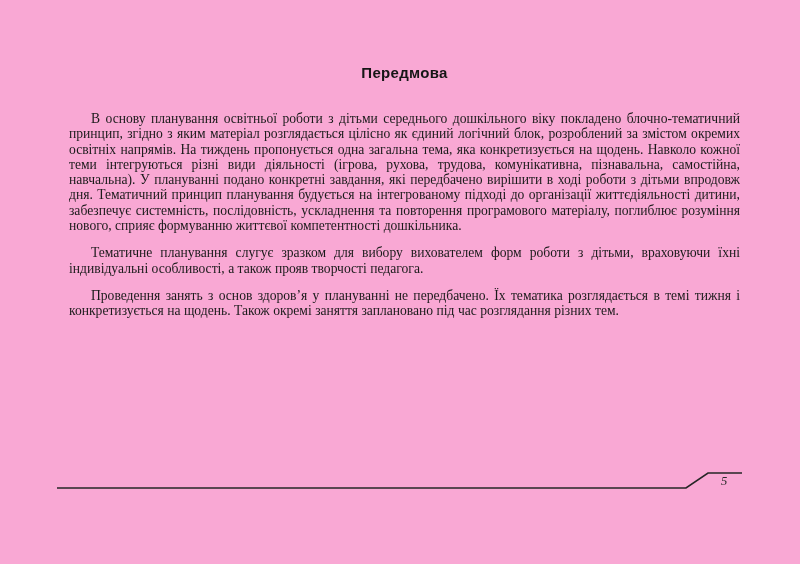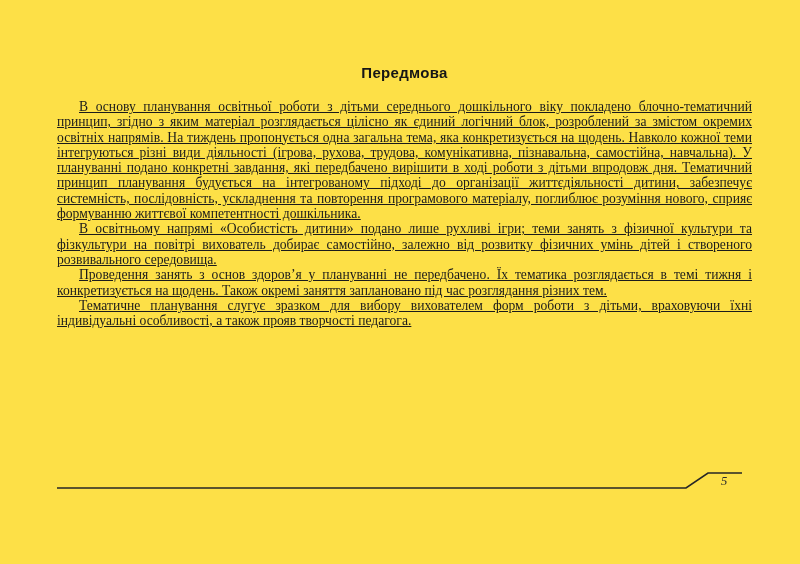--- a/index.html
+++ b/index.html
@@ -4,21 +4,21 @@
 <style>
   html, body {
     margin: 0;
     padding: 0;
     background: #ffffff;
   }
   .page {
     position: relative;
     width: 800px;
     height: 564px;
-    background: #fde047;
+    background: #f9a8d4;
     color: #1b1b1b;
     font-family: "Liberation Serif", "DejaVu Serif", serif;
     overflow: hidden;
   }
   .page-title {
     position: absolute;
     top: 64px;
     left: 57px;
     width: 695px;
     margin: 0;
@@ -34,24 +34,23 @@
     top: 99px;
     left: 57px;
     width: 695px;
     font-size: 13.6px;
     line-height: 15.3px;
     text-align: justify;
     text-justify: inter-word;
     color: #1b1b1b;
   }
   .body-text p {
-    margin: 0;
+    margin: 12px;
     padding: 0;
     text-indent: 22px;
-    text-decoration: underline;
   }
   .page-footer {
     position: absolute;
     left: 0;
     top: 0;
     width: 800px;
     height: 564px;
     pointer-events: none;
   }
   .footer-rule {
@@ -75,23 +74,22 @@
 </style>
 </head>
 <body>
 
 <div class="page">
 
   <h1 class="page-title">Передмова</h1>
 
   <div class="body-text">
     <p>В основу планування освітньої роботи з дітьми середнього дошкільного віку покладено блочно-тематичний принцип, згідно з яким матеріал розглядається цілісно як єдиний логічний блок, розроблений за змістом окремих освітніх напрямів. На тиждень пропонується одна загальна тема, яка конкретизується на щодень. Навколо кожної теми інтегруються різні види діяльності (ігрова, рухова, трудова, комунікативна, пізнавальна, самостійна, навчальна). У плануванні подано конкретні завдання, які передбачено вирішити в ході роботи з дітьми впродовж дня. Тематичний принцип планування будується на інтегрованому підході до організації життєдіяльності дитини, забезпечує системність, послідовність, ускладнення та повторення програмового матеріалу, поглиблює розуміння нового, сприяє формуванню життєвої компетентності дошкільника.</p>
-    <p>В освітньому напрямі «Особистість дитини» подано лише рухливі ігри; теми занять з фізичної культури та фізкультури на повітрі вихователь добирає самостійно, залежно від розвитку фізичних умінь дітей і створеного розвивального середовища.</p>
+    <p>Тематичне планування слугує зразком для вибору вихователем форм роботи з дітьми, враховуючи їхні індивідуальні особливості, а також прояв творчості педагога.</p>
     <p>Проведення занять з основ здоров’я у плануванні не передбачено. Їх тематика розглядається в темі тижня і конкретизується на щодень. Також окремі заняття заплановано під час розглядання різних тем.</p>
-    <p>Тематичне планування слугує зразком для вибору вихователем форм роботи з дітьми, враховуючи їхні індивідуальні особливості, а також прояв творчості педагога.</p>
   </div>
 
   <div class="page-footer">
     <svg class="footer-rule" viewBox="0 0 690 26" xmlns="http://www.w3.org/2000/svg" aria-hidden="true">
       <polyline points="1,20 630,20 652,5 686,5" fill="none" stroke="#262626" stroke-width="1.6" stroke-linejoin="miter" stroke-linecap="butt"></polyline>
     </svg>
     <span class="page-number">5</span>
   </div>
 
 </div>

